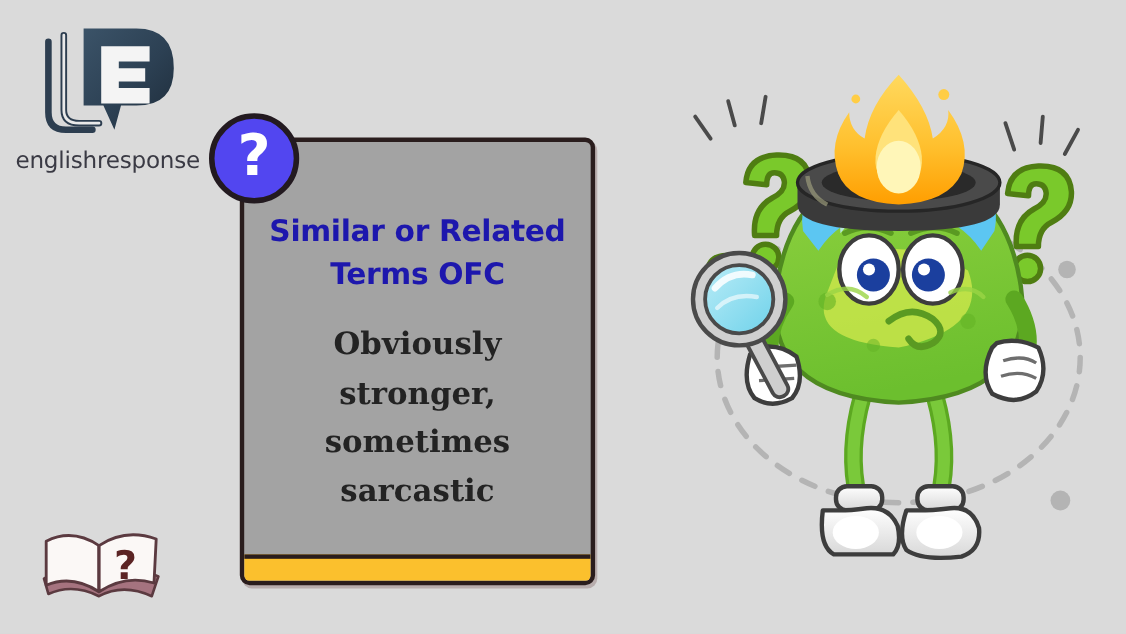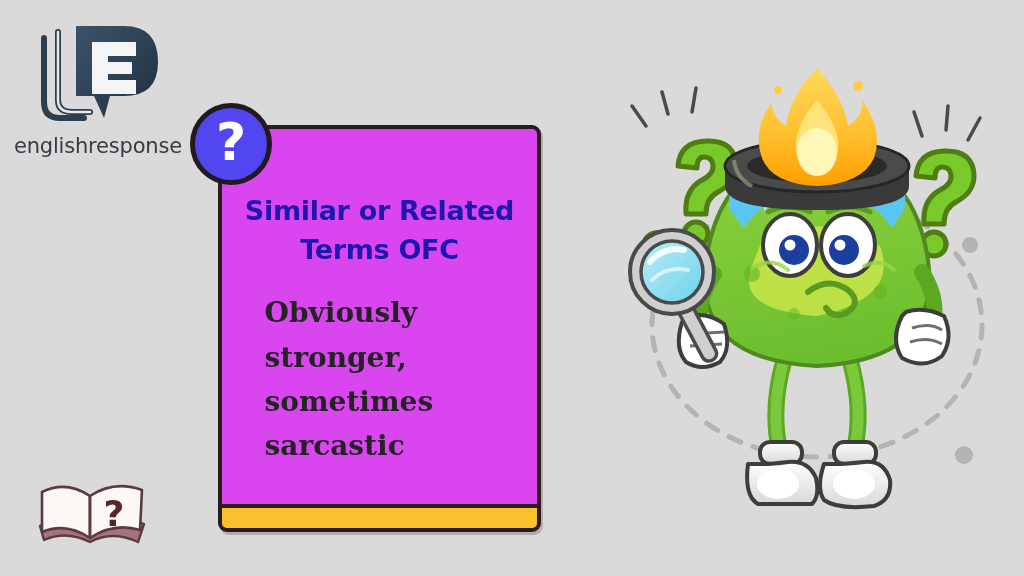--- a/index.html
+++ b/index.html
@@ -59,21 +59,21 @@
     height: 86px;
   }
 
   
   .card {
     position: absolute;
     left: 218px;
     top: 125px;
     width: 323px;
     height: 407px;
-    background: #d946ef;
+    background: #a3a3a3;
     border: 4px solid #2a1d1d;
     border-radius: 9px;
     box-sizing: border-box;
     box-shadow: 2px 3px 0 rgba(120,90,90,0.35);
     display: flex;
     flex-direction: column;
     overflow: hidden;
   }
   .card-body {
     flex: 1 1 auto;
@@ -93,20 +93,21 @@
     letter-spacing: -0.3px;
     max-width: 270px;
   }
   .card-text {
     margin-top: 22px;
     font-family: "DejaVu Serif", serif;
     font-weight: bold;
     font-size: 28px;
     line-height: 1.58;
     color: #232323;
+    text-align: center;
     max-width: 230px;
   }
   .card-accent {
     flex: 0 0 auto;
     height: 20px;
     background: #fbc02d;
     border-top: 4px solid #2a1d1d;
   }
 
   

